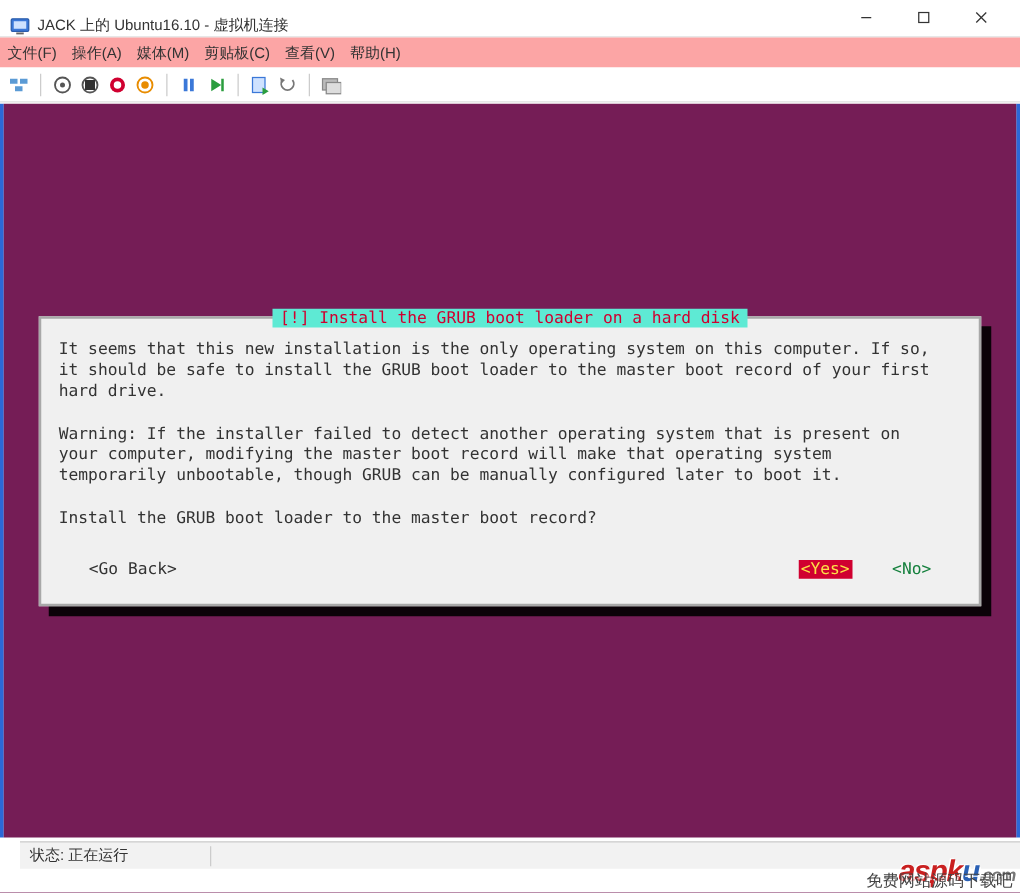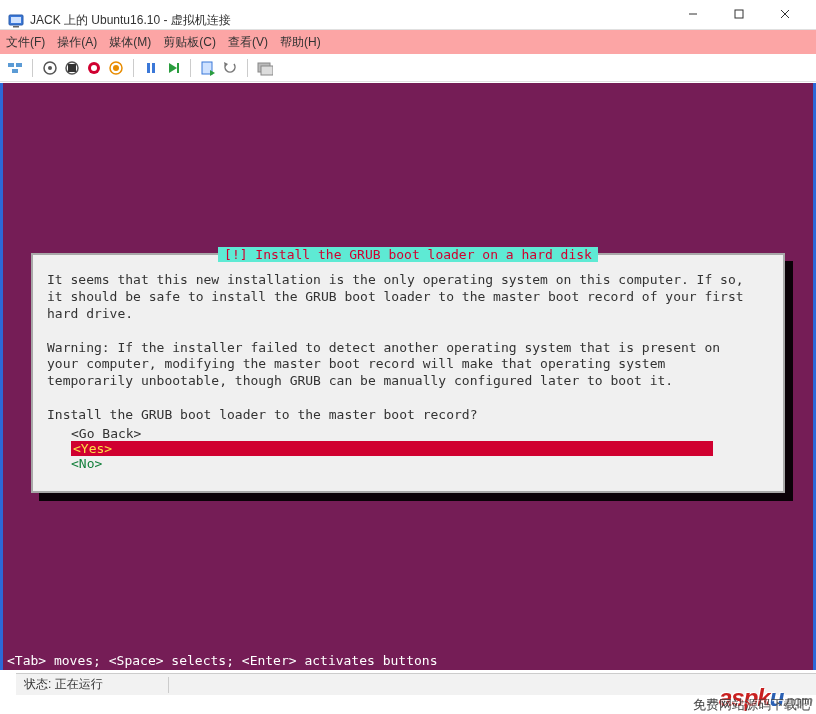--- a/index.html
+++ b/index.html
@@ -111,23 +111,22 @@
       background: #5eead4;
       padding: 0 6px;
     }
     .dialog-body {
       white-space: pre-wrap;
       line-height: 1.3;
       color: #333;
     }
     .dialog-actions {
       display: flex;
-      margin-top: 2px;
+      margin-top: 24px;
       padding: 0 24px 6px 24px;
-      flex-direction: column;
     }
     .btn-goback {
       color: #333;
     }
     .btn-spacer {
       flex: 1;
     }
     .btn-yes {
       background: #d00030;
       color: #fde047;
@@ -328,21 +327,20 @@
 temporarily unbootable, though GRUB can be manually configured later to boot it.
 
 Install the GRUB boot loader to the master boot record?</div>
     <div class="dialog-actions">
       <span class="btn-goback">&lt;Go Back&gt;</span>
       <span class="btn-spacer"></span>
       <span class="btn-yes">&lt;Yes&gt;</span>
       <span class="btn-no">&lt;No&gt;</span>
     </div>
   </div>
-  <div class="hint-bar">&lt;Tab&gt; moves; &lt;Space&gt; selects; &lt;Enter&gt; activates buttons</div>
 </div>
 
 <div class="statusbar">
   <span>状态: 正在运行</span>
   <span class="sep"></span>
 </div>
 
 <div class="watermark">
   <span>aspk</span><span class="o">u</span><span style="font-size:14px;color:#777;text-align:right;">.com</span>
 </div>

